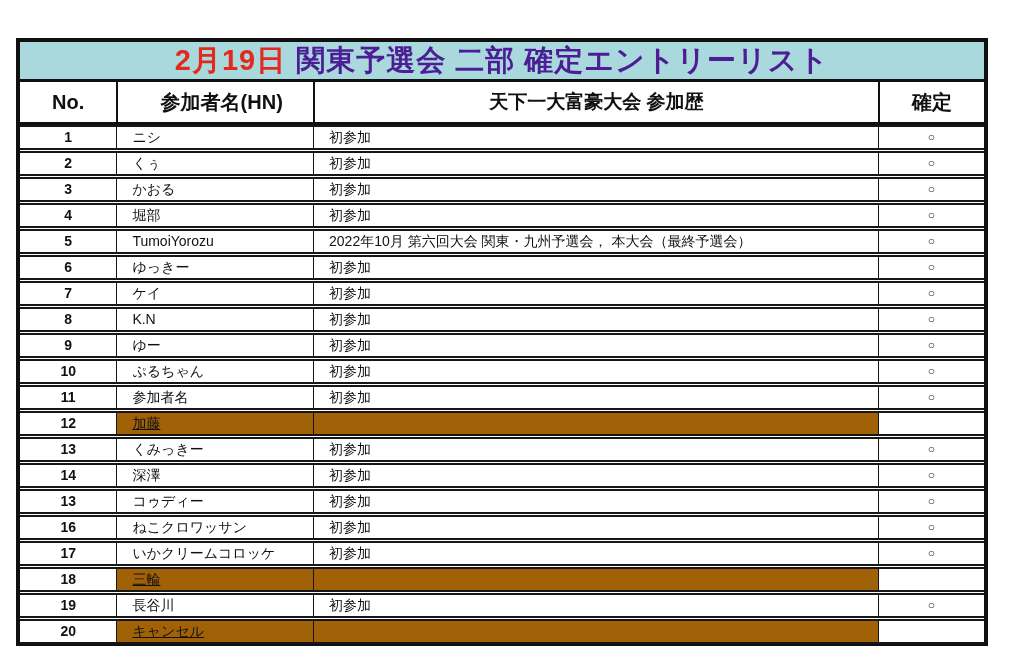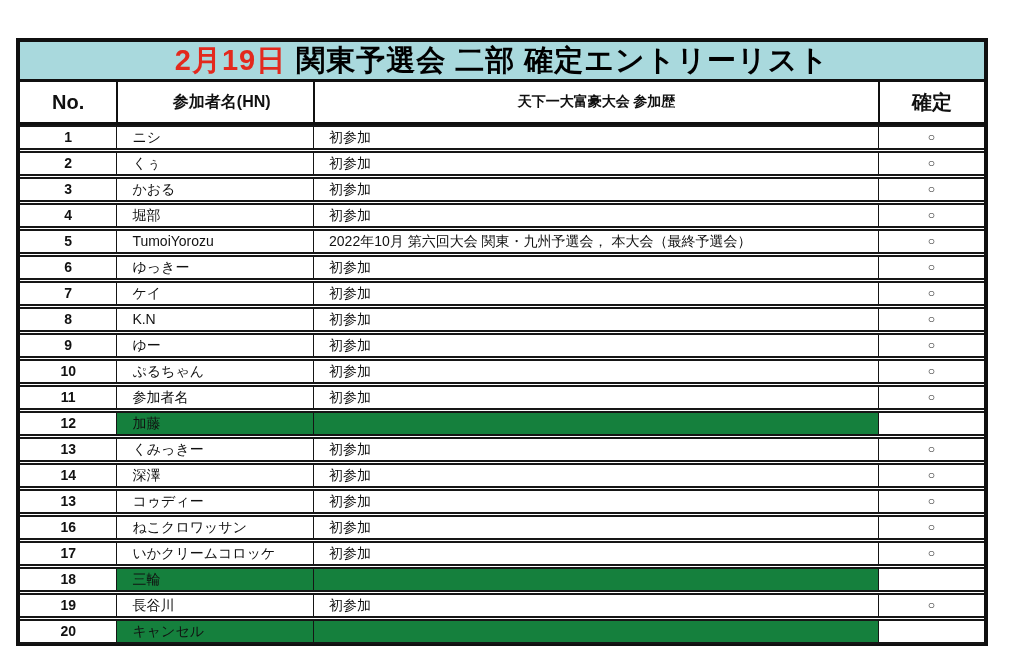--- a/index.html
+++ b/index.html
@@ -27,38 +27,38 @@
     display: flex;
     align-items: center;
     justify-content: center;
     font-size: 29px;
     font-weight: bold;
     color: #101010;
     letter-spacing: 1px;
     white-space: pre;
   }
   .title-date { color: #e3291d; }
-  .title-rest { color: #000000; margin-left: 10px; }
+  .title-rest { color: #4c1d95; margin-left: 10px; }
 
   .header-row {
     display: flex;
     height: 40px;
     border-bottom: 3px solid #101010;
     align-items: stretch;
     font-weight: bold;
     color: #101010;
   }
   .header-row .cell {
     display: flex;
     align-items: center;
     justify-content: center;
   }
   .h-no      { font-size: 20px; }
-  .h-name    { font-size: 16px; padding-left: 12px; }
-  .h-history { font-size: 14px; font-family: Liberation Serif, serif; }
+  .h-name    { font-size: 20px; padding-left: 12px; }
+  .h-history { font-size: 19px; }
   .h-confirm { font-size: 20px; text-align: right; }
 
   .cell {
     box-sizing: border-box;
     overflow: hidden;
     white-space: nowrap;
   }
   .c-no      { width: 10.0%; }
   .c-name    { width: 20.4%; }
   .c-history { width: 58.6%; }
@@ -88,21 +88,21 @@
     padding-left: 15px;
     line-height: 21px;
   }
   .data-row .c-confirm {
     text-align: center;
     line-height: 21px;
     font-size: 12px;
     color: #222222;
   }
   .data-row.hl .c-name,
-  .data-row.hl .c-history { background: #15803d; }
+  .data-row.hl .c-history { background: #a16207; text-decoration: underline; }
 </style>
 </head>
 <body>
 
 <div class="sheet">
 
   <div class="title-bar">
     <span class="title-date">2月19日</span>
     <span class="title-rest">関東予選会 二部 確定エントリーリスト</span>
   </div>

